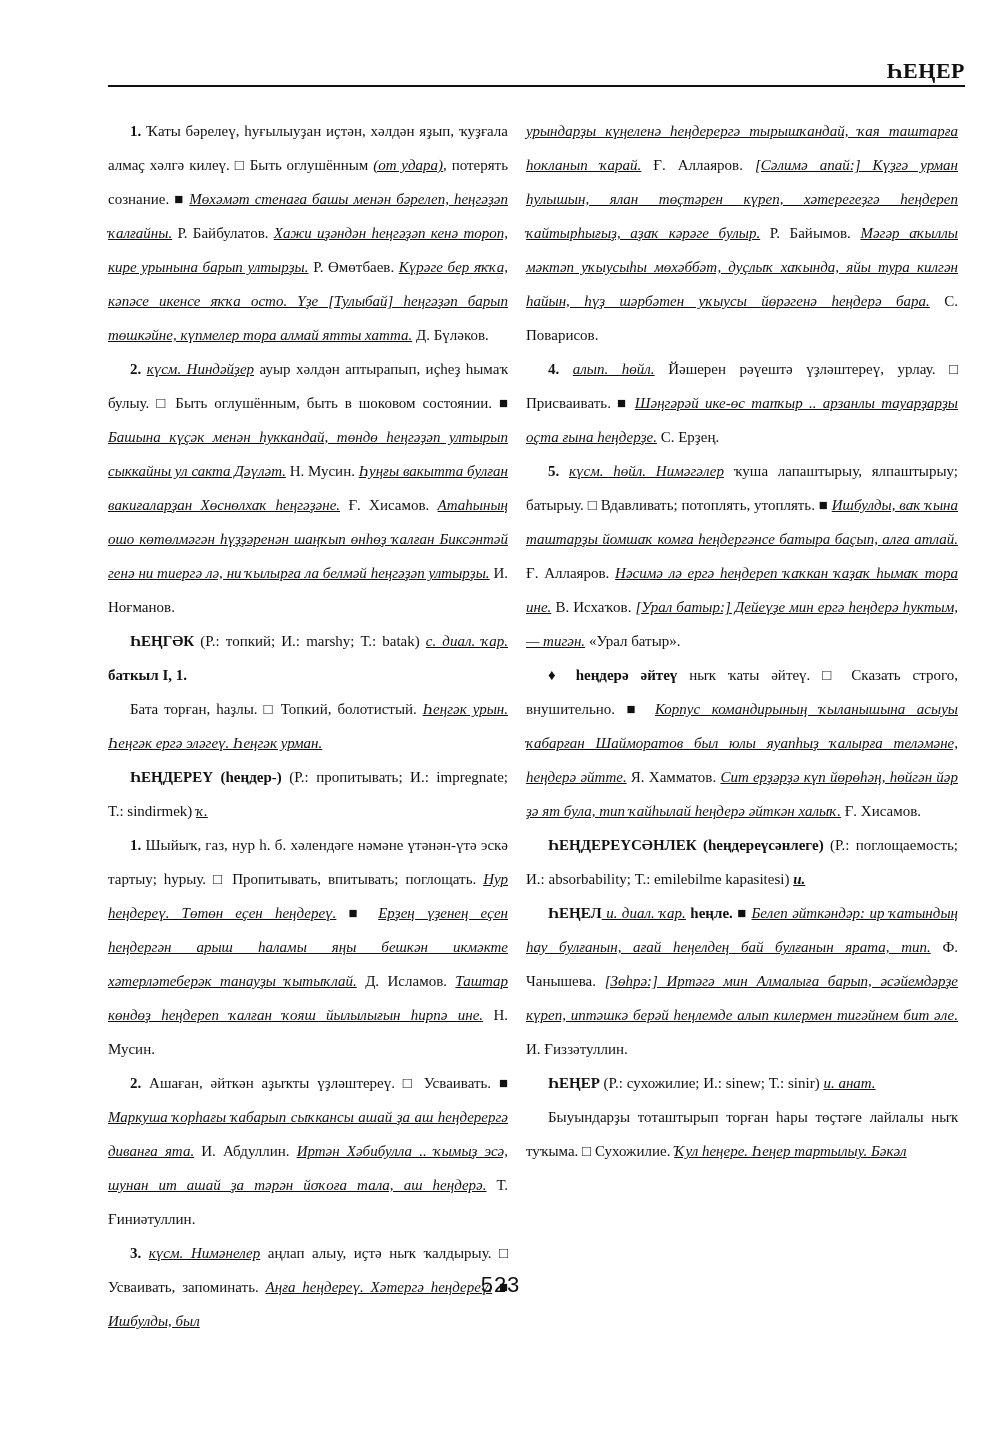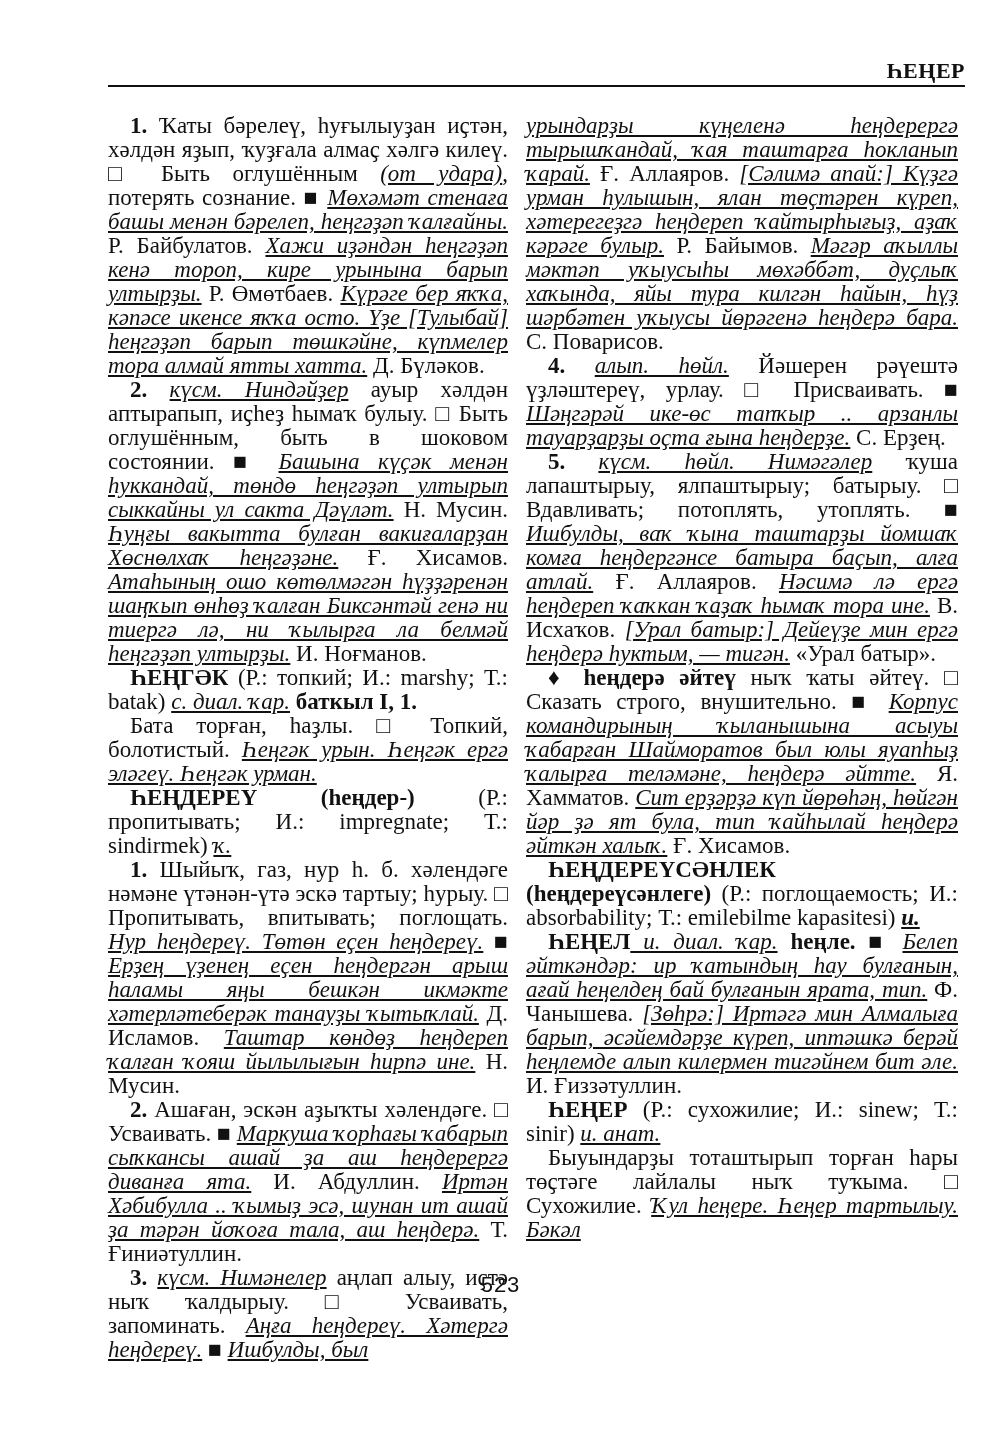--- a/index.html
+++ b/index.html
@@ -1,22 +1,22 @@
 <!DOCTYPE html>
 <html><head>
 <meta charset="utf-8">
 <style>
   html, body { margin:0; padding:0; background:#ffffff; }
   body { width:1000px; height:1444px; position:relative; overflow:hidden;
          font-family:"DejaVu Serif", "Liberation Serif", serif; color:#111; }
   .running-head { position:absolute; left:110px; top:58px; width:855px; text-align:right;
                   font-family:"Liberation Serif", serif; font-weight:bold; font-size:22px; letter-spacing:0.5px; }
   .rule { position:absolute; left:108px; top:85px; width:857px; height:2px; background:#111; }
-  .col { position:absolute; top:114px; font-family:"Liberation Serif", serif; font-size:23px;
-         line-height:24px; text-align:justify; hyphens:manual; }
+  .col { position:absolute; top:114px; font-family:"Liberation Serif", serif; font-size:15px;
+         line-height:34px; text-align:justify; hyphens:manual; }
   .col.left { left:108px; width:400px; }
   .col.right { left:526px; width:432px; }
   .p { margin:0; text-indent:22px; }
   .p.noindent { text-indent:0; }
   .b { font-weight:bold; }
   .i { font-style:italic;text-decoration:underline; }
   .page-number { position:absolute; left:0; width:1000px; top:1274px; text-align:center;
                  font-family:Liberation Mono, monospace; font-size:22px; }
 </style>
 </head>
@@ -26,21 +26,21 @@
   <div class="running-head">ҺЕҢЕР</div>
   <div class="rule"></div>
 
   <div class="col left" id="left-col">
       <p class="p"><span class="b">1. </span><span>Ҡаты бәрелеү, һуғылыуҙан иҫтән, хәлдән яҙып, ҡуҙғала алмаҫ хәлгә килеү. □ Быть оглушённым </span><span class="i">(от удара)</span><span>, потерять сознание. ■ </span><span class="i">Мөхәмәт стенаға башы менән бәрелеп, һеңгәҙәп ҡалғайны.</span><span> Р. Байбулатов. </span><span class="i">Хажи иҙәндән һеңгәҙәп кенә тороп, кире урынына барып ултырҙы.</span><span> Р. Өмөтбаев. </span><span class="i">Күрәге бер яҡҡа, кәпәсе икенсе яҡҡа осто. Үҙе [Тулыбай] һеңгәҙәп барып төшкәйне, күпмелер тора алмай ятты хатта.</span><span> Д. Бүләков.</span></p>
       <p class="p"><span class="b">2. </span><span class="i">күсм. Ниндәйҙер</span><span> ауыр хәлдән аптырапып, иҫһеҙ һымаҡ булыу. □ Быть оглушённым, быть в шоковом состоянии. ■ </span><span class="i">Башына күҫәк менән һуккандай, төндө һеңгәҙәп ултырып сыккайны ул сакта Дәүләт.</span><span> Н. Мусин. </span><span class="i">Һуңғы вакытта булған вакиғаларҙан Хөснөлхаҡ һеңгәҙәне.</span><span> Ғ. Хисамов. </span><span class="i">Атаһының ошо көтөлмәгән һүҙҙәренән шаңҡып өнһөҙ ҡалған Биксәнтәй генә ни тиергә лә, ни ҡылырға ла белмәй һеңгәҙәп ултырҙы.</span><span> И. Ноғманов.</span></p>
       <p class="p"><span class="b">ҺЕҢГӘК</span><span> (Р.: топкий; И.: marshy; Т.: batak) </span><span class="i">с. диал. ҡар.</span><span class="b"> баткыл I, 1.</span></p>
       <p class="p"><span>Бата торған, һаҙлы. □ Топкий, болотистый. </span><span class="i">Һеңгәк урын. Һеңгәк ергә эләгеү. Һеңгәк урман.</span></p>
       <p class="p"><span class="b">ҺЕҢДЕРЕҮ (һеңдер-)</span><span> (Р.: пропитывать; И.: impregnate; Т.: sindirmek) </span><span class="i">ҡ.</span></p>
       <p class="p"><span class="b">1. </span><span>Шыйыҡ, газ, нур һ. б. хәлендәге нәмәне үтәнән-үтә эскә тартыу; һурыу. □ Пропитывать, впитывать; поглощать. </span><span class="i">Нур һеңдереү. Төтөн еҫен һеңдереү.</span><span> ■ </span><span class="i">Ерҙең үҙенең еҫен һеңдергән арыш һаламы яңы бешкән икмәкте хәтерләтеберәк танауҙы ҡытыҡлай.</span><span> Д. Исламов. </span><span class="i">Таштар көндөҙ һеңдереп ҡалған ҡояш йылылығын һирпә ине.</span><span> Н. Мусин.</span></p>
-      <p class="p"><span class="b">2. </span><span>Ашаған, эскән аҙыҡты хәлендәге. □ Усваивать. ■ </span><span class="i">Маркуша ҡорһағы ҡабарып сыҡкансы ашай ҙа аш һеңдерергә диванға ята.</span><span> И. Абдуллин. </span><span class="i">Иртән Хәбибулла .. ҡымыҙ эсә, шунан ит ашай ҙа тәрән йоҡоға тала, аш һеңдерә.</span><span> Т. Ғиниәтуллин.</span></p>
+      <p class="p"><span class="b">2. </span><span>Ашаған, әйткән аҙыҡты үҙләштереү. □ Усваивать. ■ </span><span class="i">Маркуша ҡорһағы ҡабарып сыҡкансы ашай ҙа аш һеңдерергә диванға ята.</span><span> И. Абдуллин. </span><span class="i">Иртән Хәбибулла .. ҡымыҙ эсә, шунан ит ашай ҙа тәрән йоҡоға тала, аш һеңдерә.</span><span> Т. Ғиниәтуллин.</span></p>
       <p class="p"><span class="b">3. </span><span class="i">күсм. Нимәнелер</span><span> аңлап алыу, иҫтә ныҡ ҡалдырыу. □ Усваивать, запоминать. </span><span class="i">Аңға һеңдереү. Хәтергә һеңдереү.</span><span> ■ </span><span class="i">Ишбулды, был</span></p>
     </div>
   <div class="col right" id="right-col">
       <p class="p noindent"><span class="i">урындарҙы күңеленә һеңдерергә тырышҡандай, ҡая таштарға һокланып ҡарай.</span><span> Ғ. Аллаяров. </span><span class="i">[Сәлимә апай:] Күҙгә урман һулышын, ялан төҫтәрен күреп, хәтерегеҙгә һеңдереп ҡайтырһығыҙ, аҙаҡ кәрәге булыр.</span><span> Р. Байымов. </span><span class="i">Мәгәр аҡыллы мәктәп уҡыусыһы мөхәббәт, дуҫлыҡ хаҡында, яйы тура килгән һайын, һүҙ шәрбәтен уҡыусы йөрәгенә һеңдерә бара.</span><span> С. Поварисов.</span></p>
       <p class="p"><span class="b">4. </span><span class="i">алып. һөйл.</span><span> Йәшерен рәүештә үҙләштереү, урлау. □ Присваивать. ■ </span><span class="i">Шәңгәрәй ике-өс тапҡыр .. арзанлы тауарҙарҙы оҫта ғына һеңдерҙе.</span><span> С. Ерҙең.</span></p>
       <p class="p"><span class="b">5. </span><span class="i">күсм. һөйл. Нимәгәлер</span><span> ҡуша лапаштырыу, ялпаштырыу; батырыу. □ Вдавливать; потоплять, утоплять. ■ </span><span class="i">Ишбулды, ваҡ ҡына таштарҙы йомшаҡ комға һеңдергәнсе батыра баҫып, алға атлай.</span><span> Ғ. Аллаяров. </span><span class="i">Нәсимә лә ергә һеңдереп ҡаҡкан ҡаҙаҡ һымаҡ тора ине.</span><span> В. Исхаҡов. </span><span class="i">[Урал батыр:] Дейеүҙе мин ергә һеңдерә һуктым, — тигән.</span><span> «Урал батыр».</span></p>
       <p class="p"><span class="b">♦ һеңдерә әйтеү</span><span> ныҡ ҡаты әйтеү. □ Сказать строго, внушительно. ■ </span><span class="i">Корпус командирының ҡыланышына асыуы ҡабарған Шайморатов был юлы яуапһыҙ ҡалырға теләмәне, һеңдерә әйтте.</span><span> Я. Хамматов. </span><span class="i">Сит ерҙәрҙә күп йөрөһәң, һөйгән йәр ҙә ят була, тип ҡайһылай һеңдерә әйткән халыҡ.</span><span> Ғ. Хисамов.</span></p>
       <p class="p"><span class="b">ҺЕҢДЕРЕҮСӘНЛЕК (һеңдереүсәнлеге)</span><span> (Р.: поглощаемость; И.: absorbability; Т.: emilebilme kapasitesi) </span><span class="b i">и.</span></p>
       <p class="p"><span class="b">ҺЕҢЕЛ</span><span class="i"> и. диал. ҡар.</span><span class="b"> һеңле.</span><span> ■ </span><span class="i">Белеп әйткәндәр: ир ҡатындың һау булғанын, ағай һеңелдең бай булғанын ярата, тип.</span><span> Ф. Чанышева. </span><span class="i">[Зөһрә:] Иртәгә мин Алмалыға барып, әсәйемдәрҙе күреп, иптәшкә берәй һеңлемде алып килермен тигәйнем бит әле.</span><span> И. Ғиззәтуллин.</span></p>
       <p class="p"><span class="b">ҺЕҢЕР</span><span> (Р.: сухожилие; И.: sinew; Т.: sinir) </span><span class="i">и. анат.</span></p>

